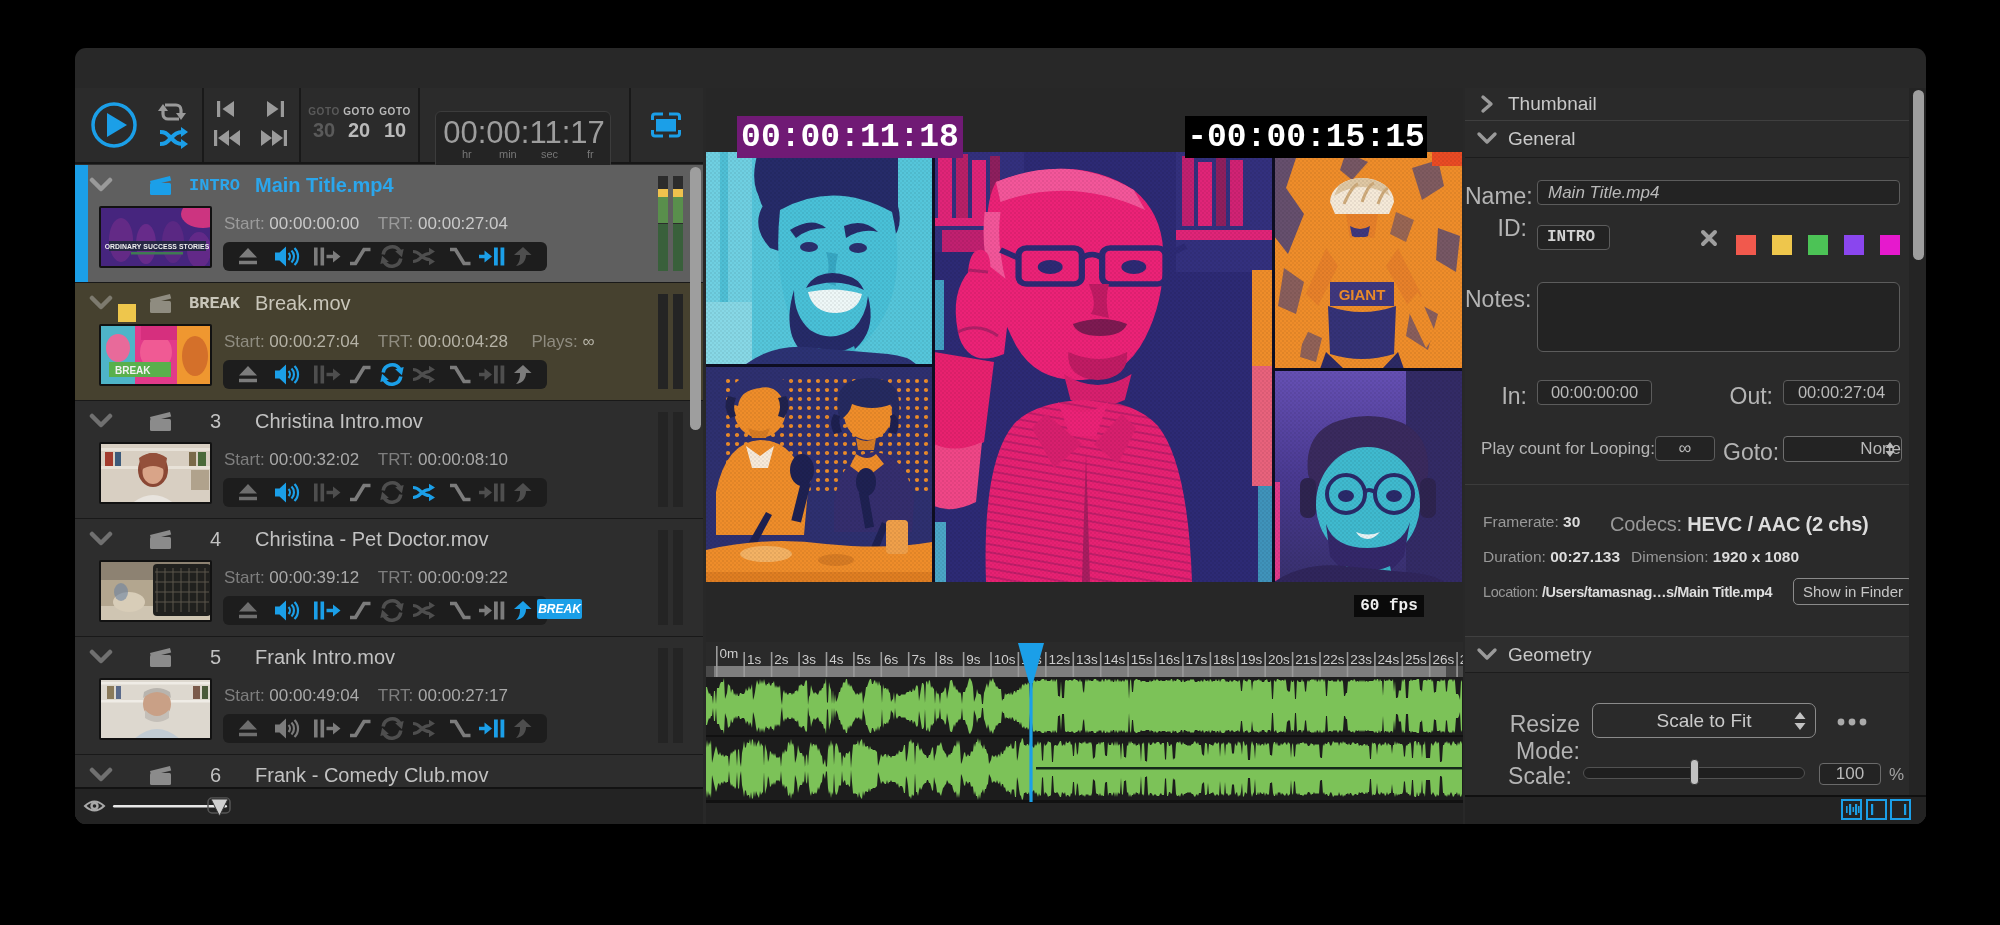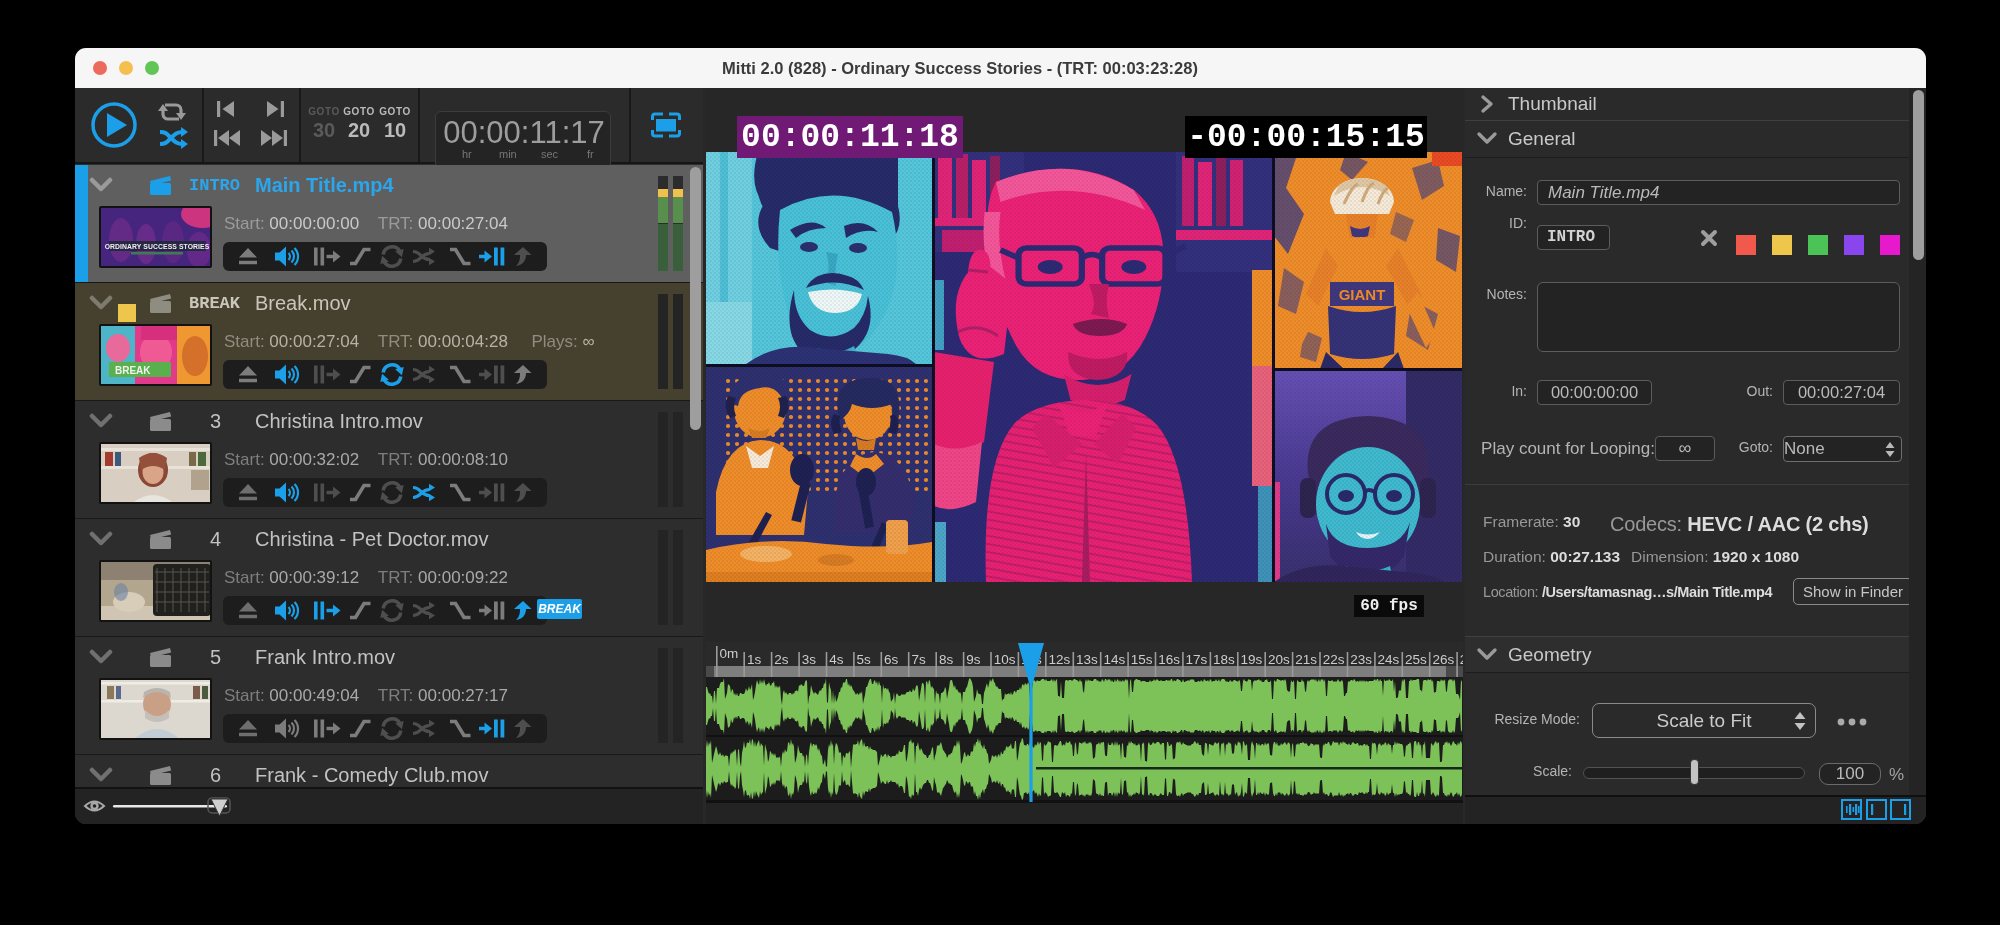--- a/index.html
+++ b/index.html
@@ -34,37 +34,31 @@
 .meta { position:absolute; top:49px; font-size:17px; color:#7e7e7e; }
 .meta b { font-weight:normal; color:#a9a9a9; }
 .rtitle { position:absolute; top:9px; font-size:20px; color:#c2c2c2; }
 .rid { position:absolute; top:11px; font-family:"Liberation Mono", monospace; font-size:17px;
   font-weight:bold; color:#b5b5b5; }
 .vu { position:absolute; top:11px; width:10px; height:95px; background:#242424; }
 .vu1 { left:583px; } .vu2 { left:598px; }
 
 
 .rphead { position:absolute; left:0; width:461px; font-size:19px; color:#c9c9c9; }
-.rlabel { position:absolute; font-size:14px; color:#b4b4b4; text-align:right; }
+.rlabel { position:absolute; font-size:23px; color:#b4b4b4; text-align:right; }
 .rinput { position:absolute; background:#232323; border:1px solid #5c5c5c; border-radius:4px;
   color:#b9b9b9; font-size:17px; }
 .infoline { position:absolute; font-size:17.5px; color:#989898; }
 .infoline b { color:#dcdcdc; font-weight:bold; }
 .swatch { position:absolute; top:147px; width:20px; height:20px; }
 </style>
 </head>
 <body>
 <div id="win">
 
-  <div id="titlebar">
-    <div class="tl" style="left:18px; background:#ed6b5e;"></div>
-    <div class="tl" style="left:44px; background:#f5bf4f;"></div>
-    <div class="tl" style="left:70px; background:#61c656;"></div>
-    <div id="title">Mitti 2.0 (828) - Ordinary Success Stories - (TRT: 00:03:23:28)</div>
-  </div>
 
   <div id="leftcol">
     <div id="toolbar">
 
 <svg class="abs" style="left:0;top:0" width="628" height="76" viewBox="0 0 628 76">
 
   <circle cx="39" cy="37" r="21" fill="none" stroke="#1b9fe8" stroke-width="3.5"></circle>
   <path d="M32 25 L52 37 L32 49 Z" fill="#1b9fe8"></path>
 
   <g stroke="#9a9a9a" stroke-width="3.2" fill="none">
@@ -834,21 +828,21 @@
 <div class="rinput" style="left:72px;top:194px;width:363px;height:70px;border-radius:6px;"></div>
 
 <div class="rlabel" style="left:0px;top:295px;width:62px;">In:</div>
 <div class="rinput" style="left:72px;top:292px;width:115px;height:25px;text-align:center;line-height:23px;font-size:16.5px;">00:00:00:00</div>
 <div class="rlabel" style="left:240px;top:295px;width:68px;">Out:</div>
 <div class="rinput" style="left:318px;top:292px;width:117px;height:25px;text-align:center;line-height:23px;font-size:16.5px;">00:00:27:04</div>
 
 <div class="rlabel" style="left:0px;top:351px;width:190px;font-size:17px;">Play count for Looping:</div>
 <div class="rinput" style="left:190px;top:348px;width:60px;height:25px;text-align:center;line-height:22px;font-size:18px;">∞</div>
 <div class="rlabel" style="left:258px;top:351px;width:50px;">Goto:</div>
-<div class="rinput" style="left:318px;top:348px;width:119px;height:26px;text-align:left;line-height:24px;border-color:#6e6e6e;">None
+<div class="rinput" style="left:318px;top:348px;width:119px;height:26px;text-align:right;line-height:24px;border-color:#6e6e6e;">None
   <svg style="position:absolute;right:5px;top:4px" width="12" height="17" viewBox="0 0 12 17">
   <path d="M6 1 L10.5 7 H1.5 Z M6 16 L10.5 10 H1.5 Z" fill="#b9b9b9"></path>
         </svg>
 </div>
 
 <div class="abs" style="left:0;top:396px;width:461px;height:1px;background:#3c3c3c;"></div>
 
 <div class="infoline" style="left:18px;top:425px;font-size:15.5px;">Framerate: <b>30</b></div>
 <div class="infoline" style="left:145px;top:425px;font-size:20px;letter-spacing:-0.2px;">Codecs: <b>HEVC / AAC (2 chs)</b></div>
 <div class="infoline" style="left:18px;top:460px;font-size:15.5px;">Duration: <b>00:27.133</b></div>
@@ -872,21 +866,21 @@
 </div>
 <svg class="abs" style="left:371px;top:629px" width="34" height="10" viewBox="0 0 34 10">
         <circle cx="5" cy="5" r="3.4" fill="#aaa"></circle>
         <circle cx="16" cy="5" r="3.4" fill="#aaa"></circle>
         <circle cx="27" cy="5" r="3.4" fill="#aaa"></circle>
       </svg>
 
 <div class="rlabel" style="left:0px;top:675px;width:107px;">Scale:</div>
 <div class="abs" style="left:118px;top:679px;width:222px;height:12px;background:#1f1f1f;border:1px solid #525252;border-radius:6px;"></div>
 <div class="abs" style="left:225px;top:671px;width:9px;height:26px;background:#c2c2c2;border-radius:4px;border:1px solid #333;"></div>
-<div class="rinput" style="left:354px;top:675px;width:62px;height:22px;text-align:center;line-height:20px;border-color:#6a6a6a;border-radius:9px;">100</div>
+<div class="rinput" style="left:354px;top:675px;width:62px;height:22px;text-align:center;line-height:20px;border-color:#6a6a6a;">100</div>
 <div class="abs" style="left:424px;top:677px;color:#a2a2a2;font-size:17px;">%</div>
 
 <div class="abs" style="left:0;top:707px;width:461px;height:29px;background:#232323;border-top:2px solid #101010;"></div>
 <svg class="abs" style="left:376px;top:711px" width="70" height="21" viewBox="0 0 70 21">
 <g fill="none" stroke="#1b9fe8" stroke-width="2">
 <rect x="1" y="1" width="19" height="19"></rect>
 <rect x="26" y="1" width="19" height="19"></rect>
 <rect x="50" y="1" width="19" height="19"></rect>
 </g>
 <g fill="#1b9fe8">

